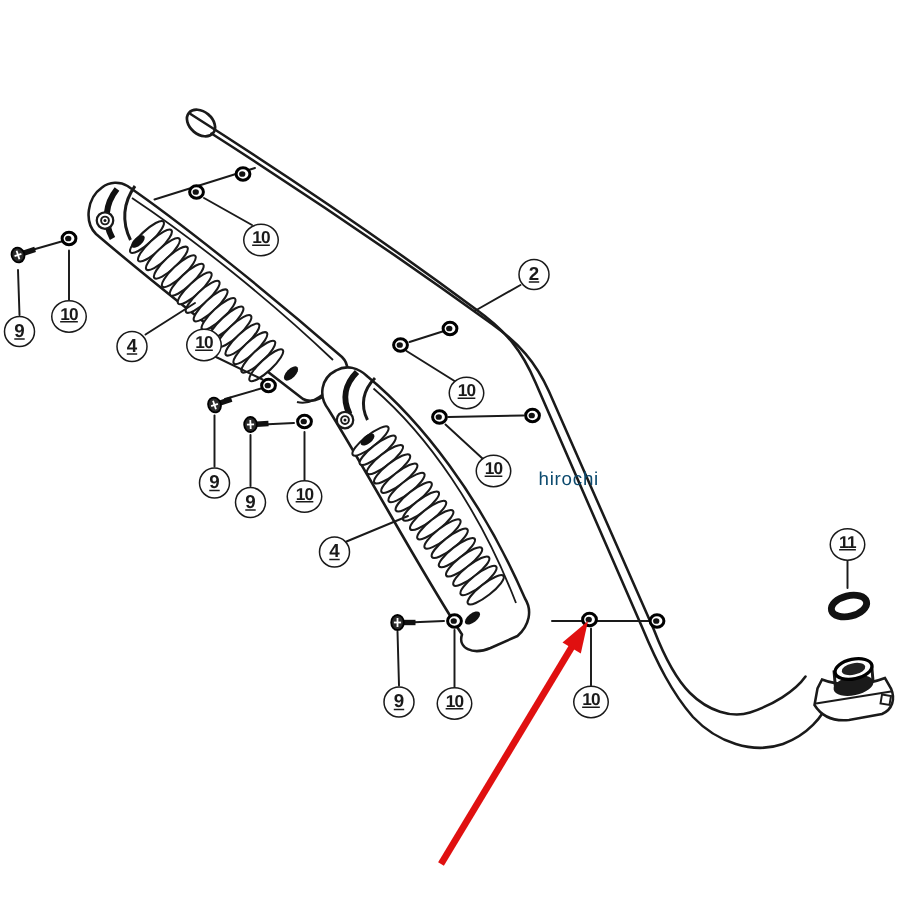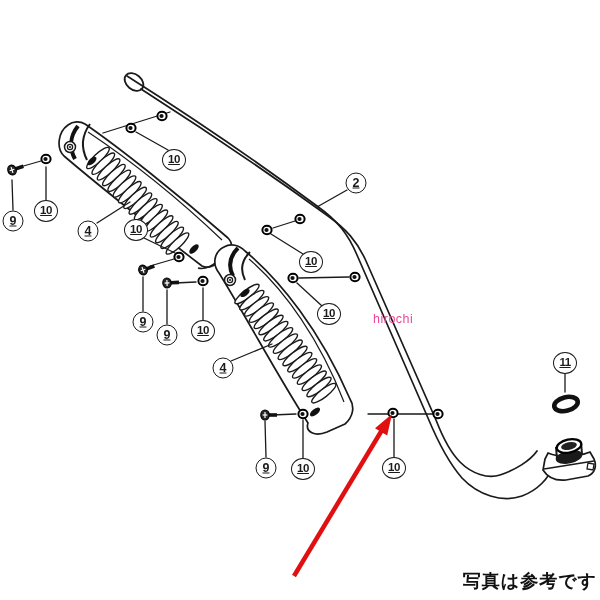--- a/index.html
+++ b/index.html
@@ -4,21 +4,21 @@
 <style>
   html,body{margin:0;padding:0;background:#fff;}
   .stage{position:relative;width:600px;height:600px;background:#fff;overflow:hidden;
          font-family:"Liberation Sans", sans-serif;}
   .stage svg{position:absolute;left:0;top:0;}
   .callout{position:absolute;transform:translate(-50%,-50%);
            width:21px;height:21px;border:1.6px solid #1a1a1a;border-radius:50%;
            background:#fff;color:#1a1a1a;display:flex;align-items:center;justify-content:center;
            font-size:12.5px;font-weight:700;line-height:1;box-sizing:border-box;text-decoration:underline;}
   .callout.wide{width:24px;height:22px;font-size:11.5px;letter-spacing:-0.5px;}
-  .watermark{position:absolute;left:373px;top:312px;font-size:12.5px;color:#ec4899;
+  .watermark{position:absolute;left:359px;top:312px;font-size:12.5px;color:#0c4a6e;
              letter-spacing:0.5px;}
   .caption{position:absolute;right:3px;bottom:7px;font-size:18px;font-weight:700;color:#111;
            letter-spacing:1px;}
 </style>
 </head>
 <body>
 
 <div class="stage">
 
   <svg width="600" height="600" viewBox="0 0 600 600">
@@ -200,14 +200,13 @@
       <div class="callout" style="left: 223px; top: 368px;">4</div>
       <div class="callout wide" style="left: 311px; top: 262px;">10</div>
       <div class="callout wide" style="left: 329px; top: 314px;">10</div>
       <div class="callout" style="left: 266px; top: 468px;">9</div>
       <div class="callout wide" style="left: 303px; top: 469px;">10</div>
       <div class="callout wide" style="left: 394px; top: 468px;">10</div>
       <div class="callout wide" style="left: 565px; top: 348px; margin-top: 15px;">11</div>
     </div>
 
   <div class="watermark">hirochi</div>
-  <div class="caption">写真は参考です</div>
 </div>
 
 </body></html>

